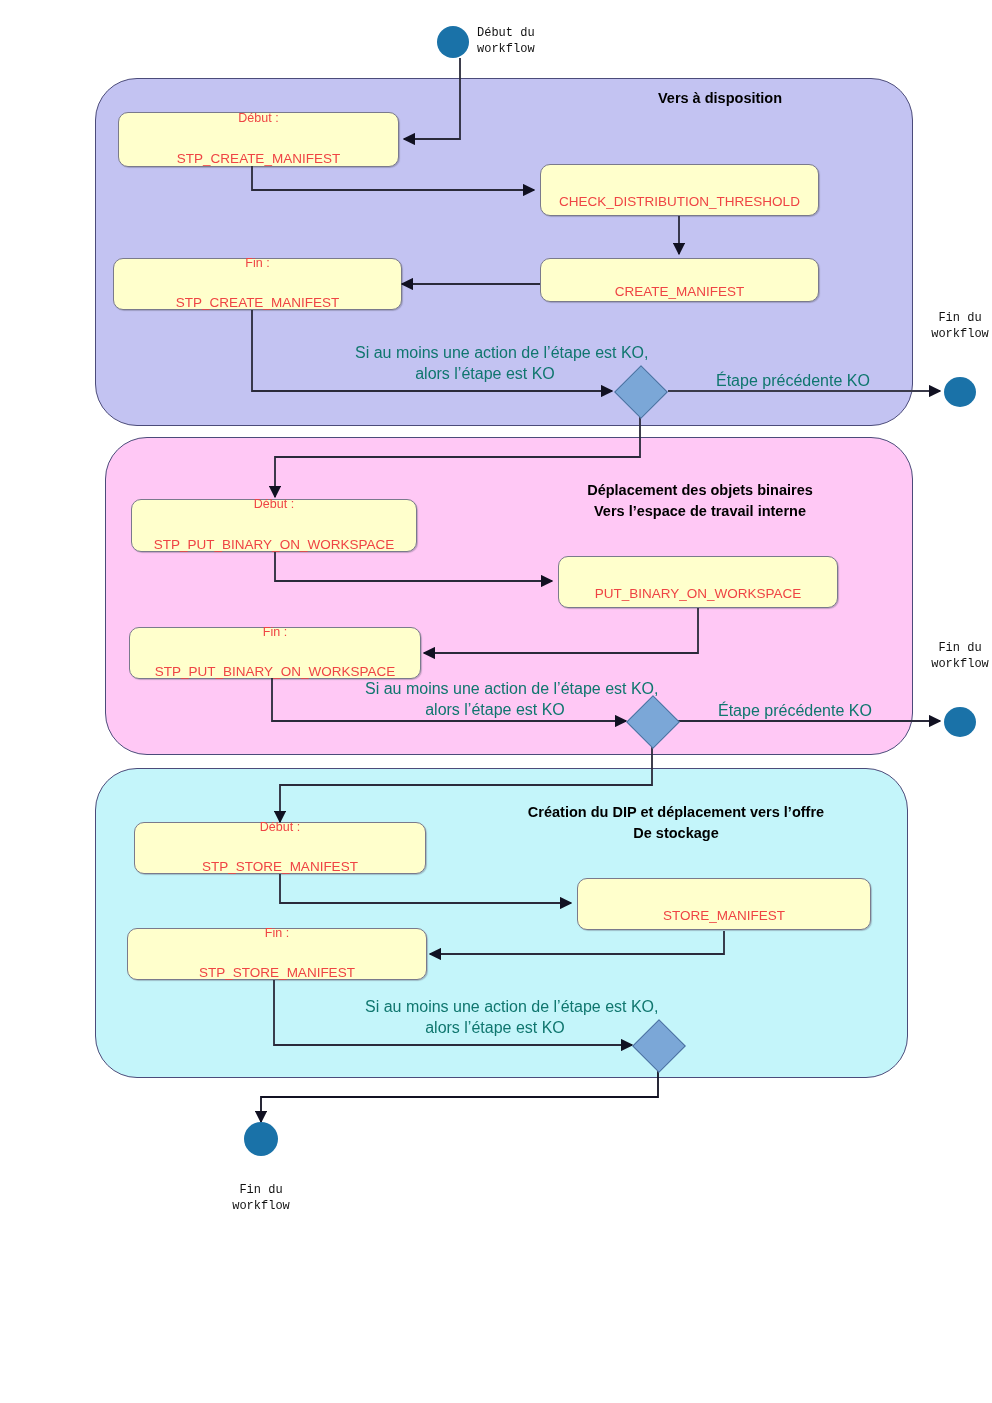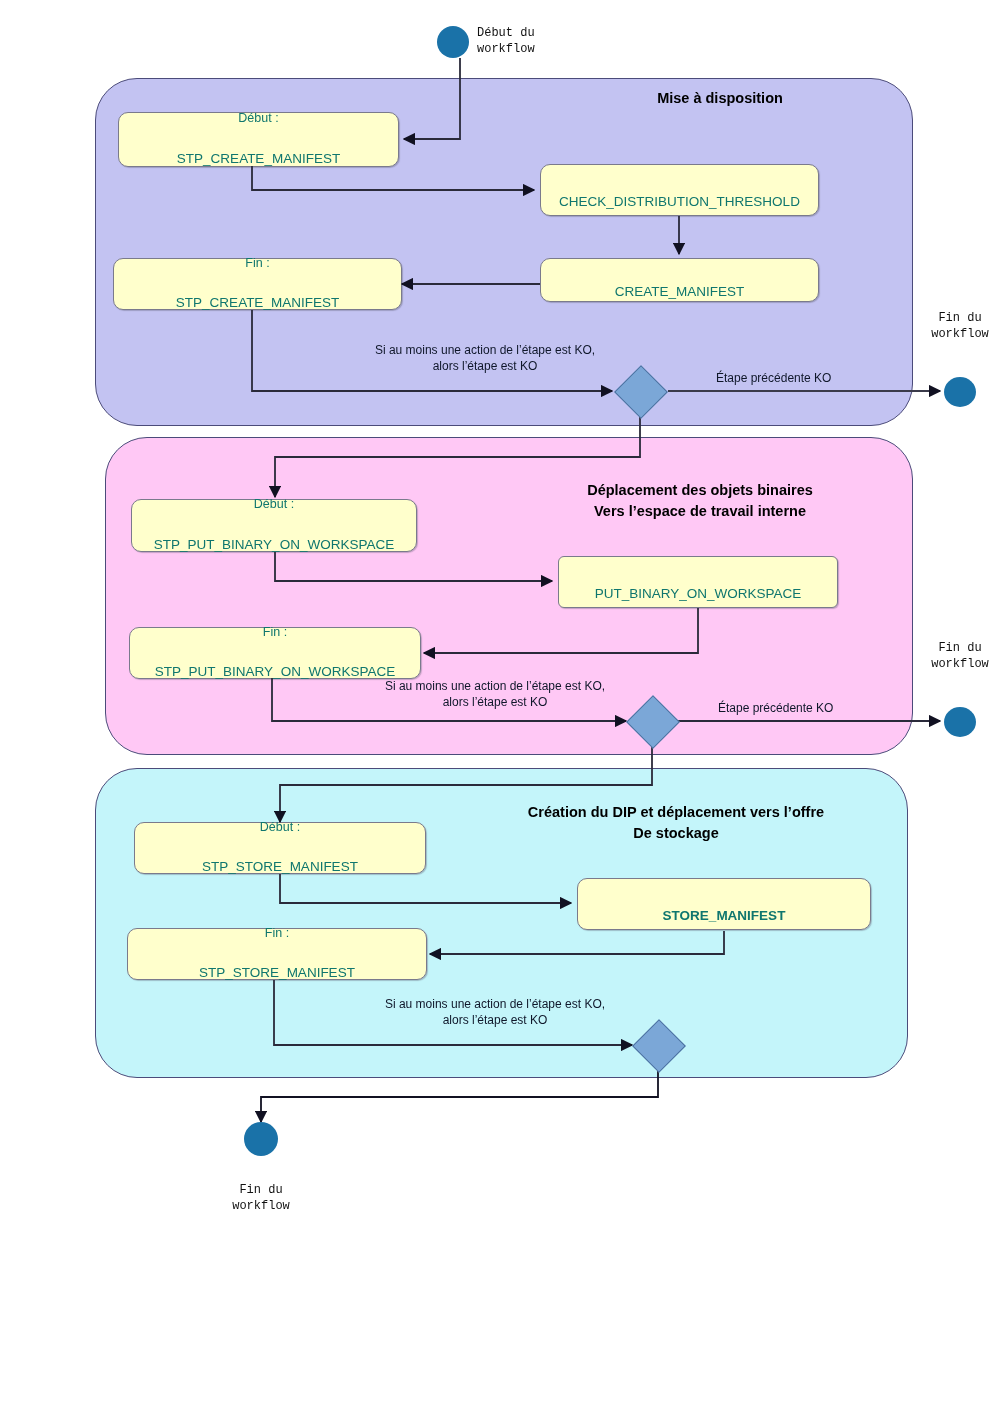--- a/index.html
+++ b/index.html
@@ -46,21 +46,21 @@
     position: absolute;
     box-sizing: border-box;
     background: #ffffcc;
     border: 1px solid #7a7a8c;
     border-radius: 10px;
     display: flex;
     align-items: center;
     justify-content: center;
     text-align: center;
     font-size: 13px;
-    color: #0f766e;
+    color: #ef4444;
     line-height: 1.25;
     z-index: 4;
     box-shadow: 1px 1px 1px rgba(90,90,110,0.35);
   }
   .node-box span { display: block; }
   .node-box .l1 { font-size: 12.5px; }
   .node-box .l2 { font-size: 13.5px; margin-top: 24px; }
   .circle-node {
     position: absolute;
     border-radius: 50%;
@@ -69,22 +69,22 @@
   }
   .diamond {
     position: absolute;
     background: #7ba7d7;
     border: 1px solid #4a6f9e;
     transform: rotate(45deg);
     z-index: 6;
   }
   .edge-label {
     position: absolute;
-    font-size: 12px;
-    color: #0f172a;
+    font-size: 16px;
+    color: #0f766e;
     text-align: center;
     line-height: 1.3;
     z-index: 6;
     white-space: nowrap;
   }
   .node-label {
     position: absolute;
     font-size: 12px;
     color: #111111;
     text-align: left;
@@ -139,21 +139,21 @@
     <path d="M 658 1069 L 658 1097 L 261 1097 L 261 1122" fill="none" stroke="#111122" stroke-width="1.8" marker-end="url(#arrow)"></path>
   </svg>
 
   <div class="panel" style="left:95px; top:78px; width:818px; height:348px; background:#c3c3f2;"></div>
 
   <div class="panel" style="left:105px; top:437px; width:808px; height:318px; background:#ffc8f5;"></div>
 
   <div class="panel" style="left:95px; top:768px; width:813px; height:310px; background:#c4f5fa;"></div>
 
   <div class="panel-title" style="left:540px; top:88px; width:360px;">
-    <div>Mise à disposition</div>
+    <div>Vers à disposition</div>
   </div>
 
   <div class="panel-title" style="left:450px; top:802px; width:452px;">
     <div>Création du DIP et déplacement vers l’offre</div>
     <div>De stockage</div>
   </div>
 
   <div class="panel-title" style="left:500px; top:480px; width:400px;">
     <div>Déplacement des objets binaires</div>
     <div>Vers l’espace de travail interne</div>
@@ -201,21 +201,21 @@
     <div>workflow</div>
   </div>
 
   <div class="node-box" style="left:131px; top:499px; width:286px; height:53px;">
     <div>
       <span class="l1">Début :</span>
       <span class="l2">STP_PUT_BINARY_ON_WORKSPACE</span>
     </div>
   </div>
 
-  <div class="node-box" style="left:558px; top:556px; width:280px; height:52px;border-radius:6px;">
+  <div class="node-box" style="left:558px; top:556px; width:280px; height:52px;">
     <div>
       <span class="l2">PUT_BINARY_ON_WORKSPACE</span>
     </div>
   </div>
 
   <div class="node-box" style="left:129px; top:627px; width:292px; height:52px;">
     <div>
       <span class="l1">Fin :</span>
       <span class="l2">STP_PUT_BINARY_ON_WORKSPACE</span>
     </div>
@@ -237,21 +237,21 @@
     <div>workflow</div>
   </div>
 
   <div class="node-box" style="left:134px; top:822px; width:292px; height:52px;">
     <div>
       <span class="l1">Début :</span>
       <span class="l2">STP_STORE_MANIFEST</span>
     </div>
   </div>
 
-  <div class="node-box" style="left:577px; top:878px; width:294px; height:52px;font-weight:bold;">
+  <div class="node-box" style="left:577px; top:878px; width:294px; height:52px;">
     <div>
       <span class="l2">STORE_MANIFEST</span>
     </div>
   </div>
 
   <div class="node-box" style="left:127px; top:928px; width:300px; height:52px;">
     <div>
       <span class="l1">Fin :</span>
       <span class="l2">STP_STORE_MANIFEST</span>
     </div>

